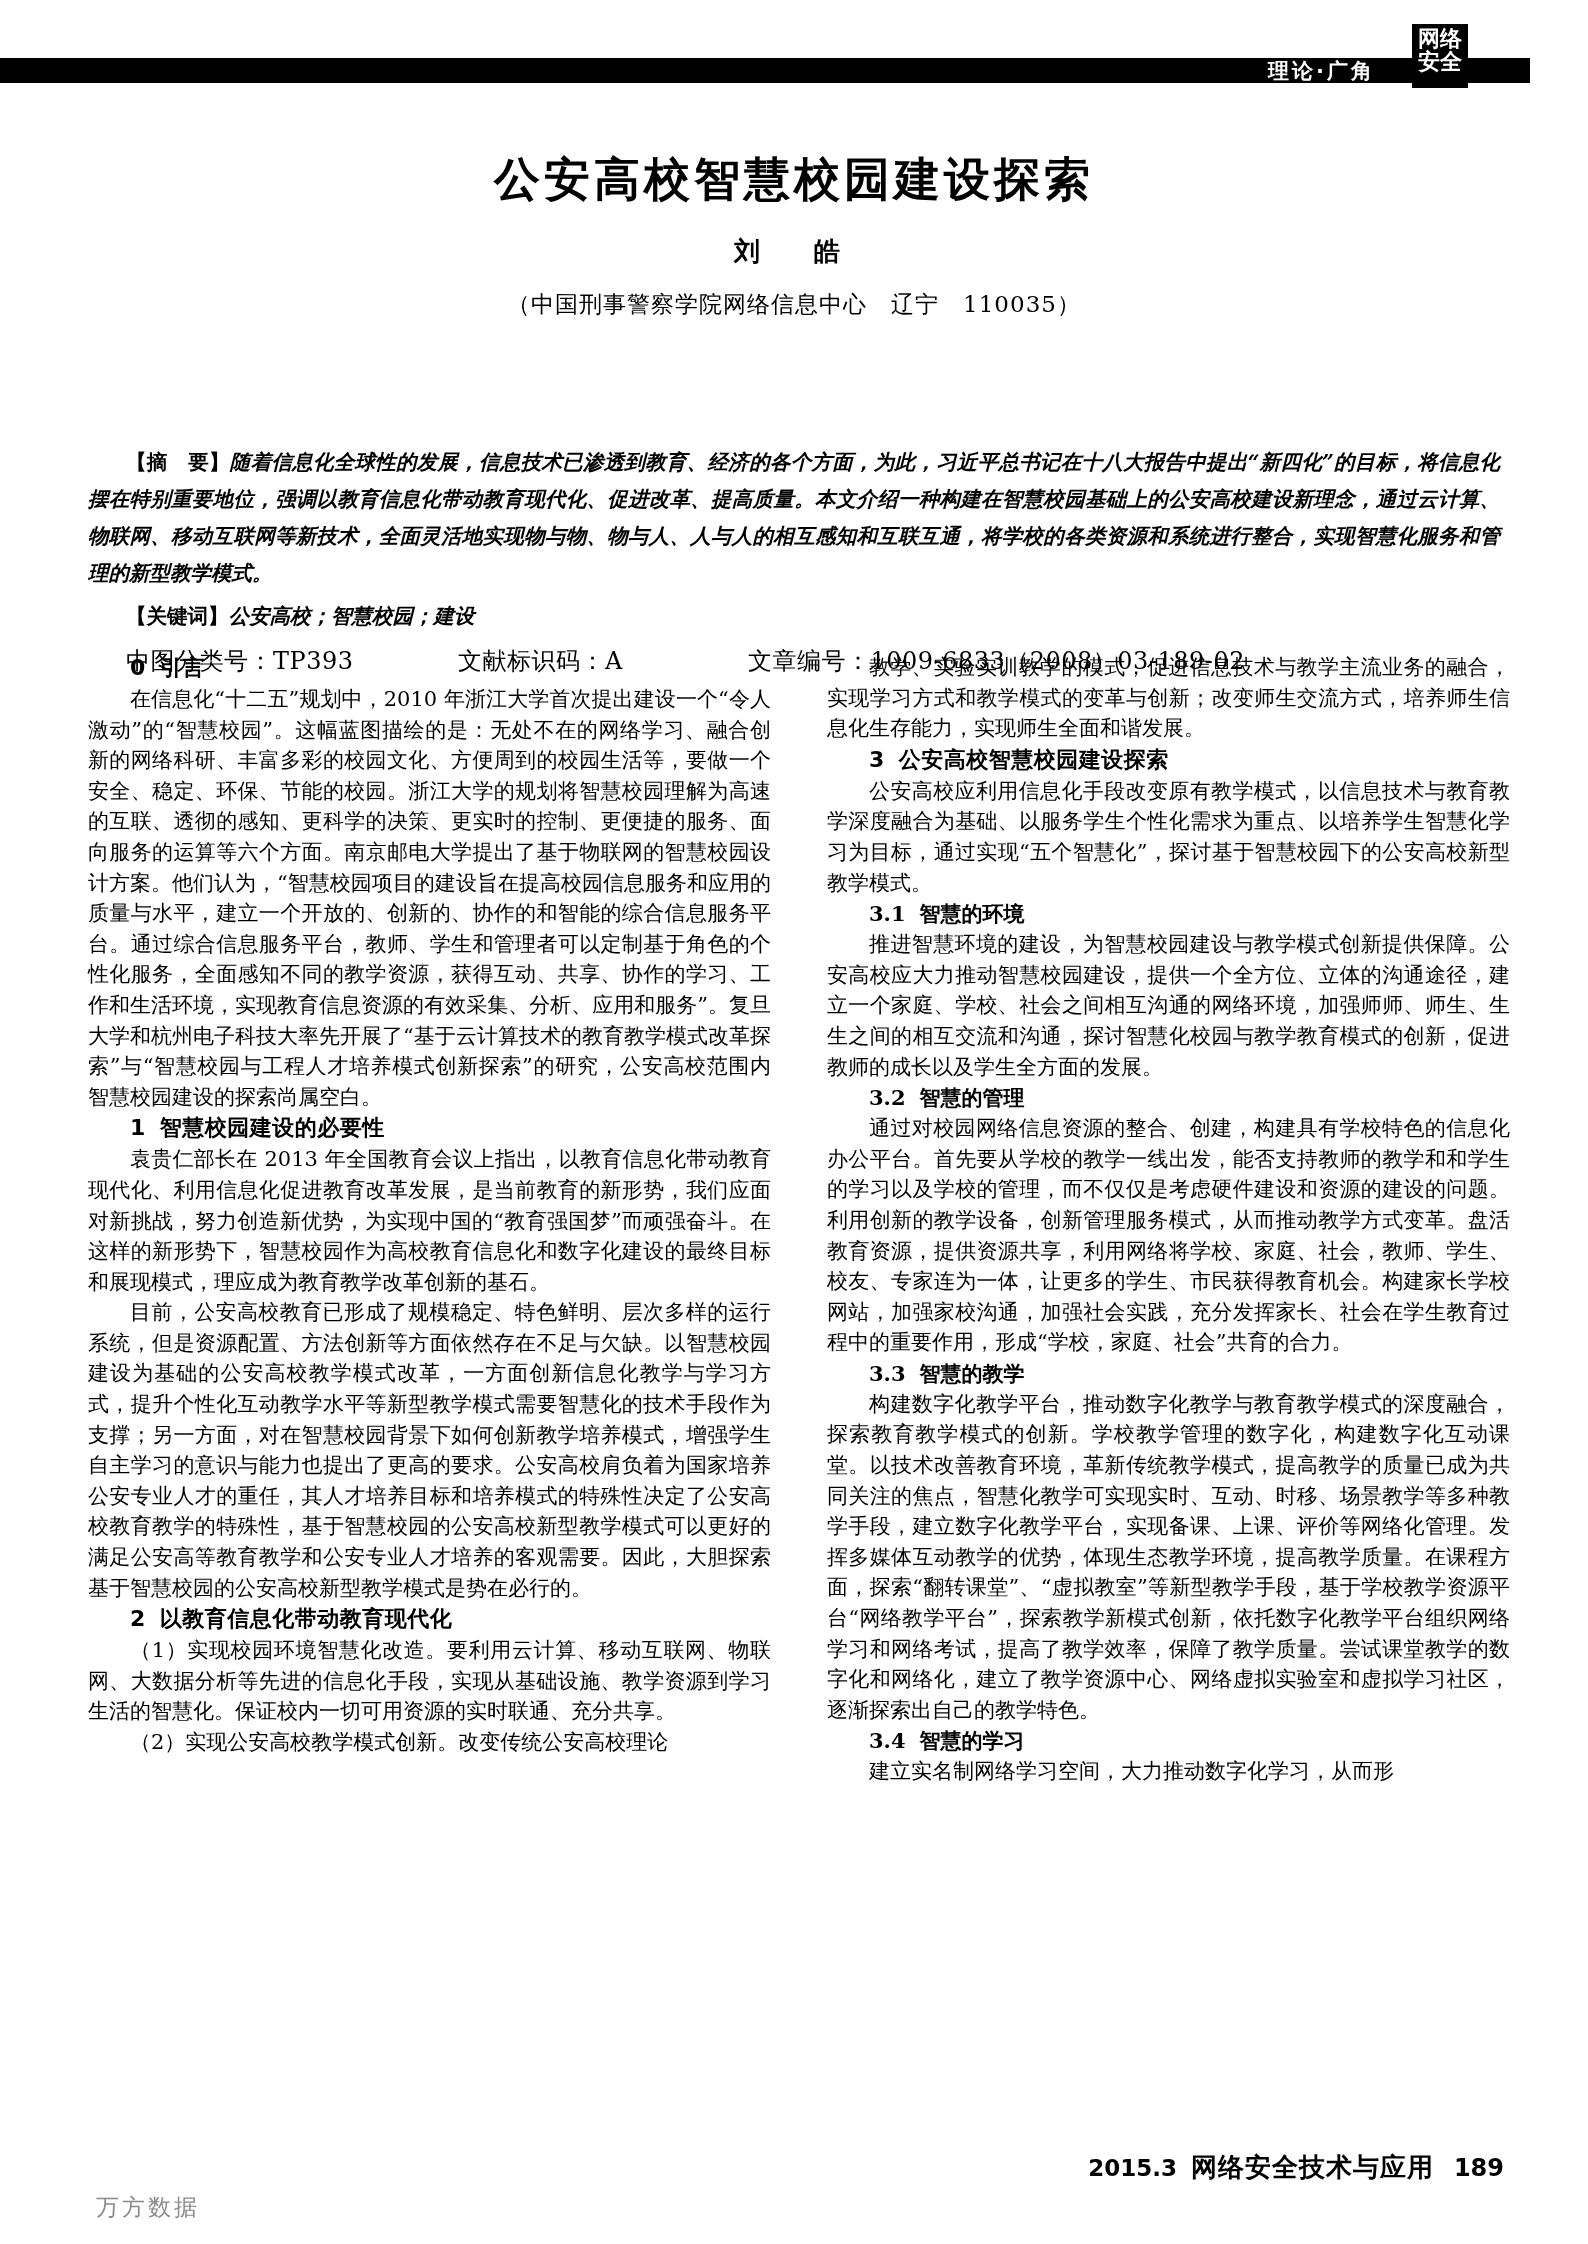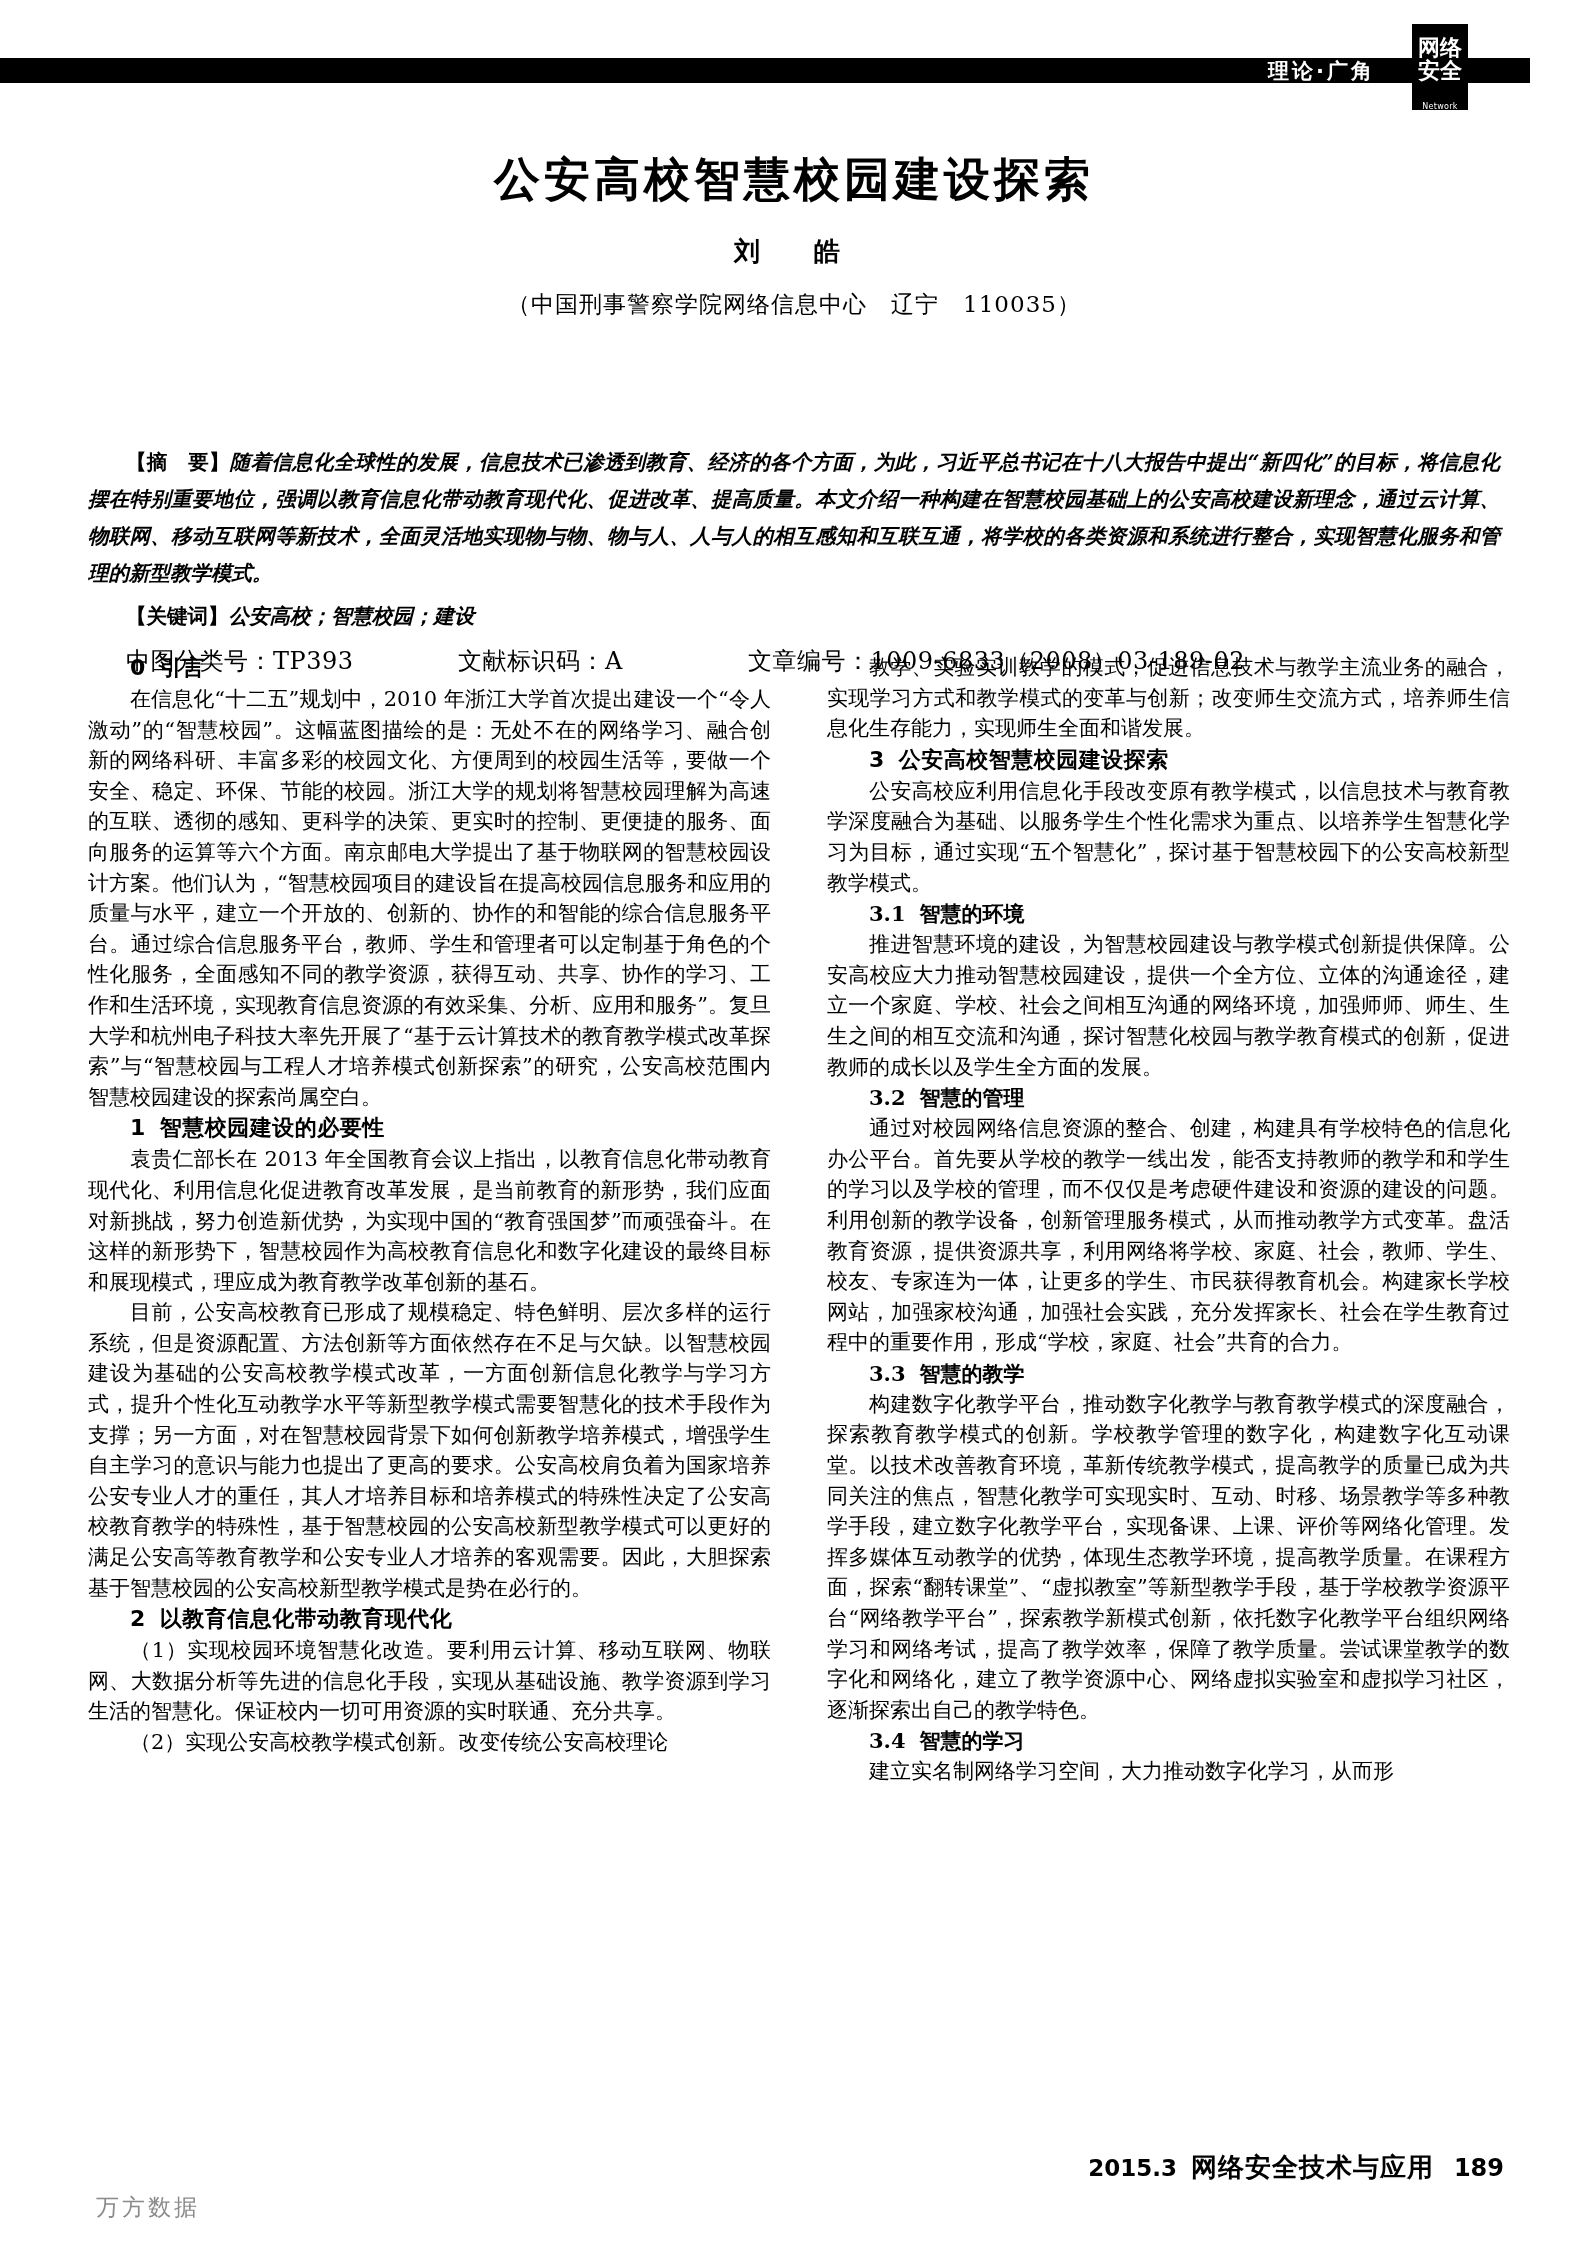--- a/index.html
+++ b/index.html
@@ -47,28 +47,28 @@
     font-weight: bold;
     font-size: 21px;
     letter-spacing: 3px;
     white-space: nowrap;
   }
   .journal-logo {
     position: absolute;
     left: 1412px;
     top: 24px;
     width: 56px;
-    height: 86px;
+    height: 64px;
     background: #000;
     color: #fff;
     display: flex;
     flex-direction: column;
     align-items: center;
     justify-content: flex-start;
-    padding-top: 12px;
+    padding-top: 3px;
     box-sizing: border-box;
     overflow: hidden;
   }
   .journal-logo .cn {
     font-size: 22px;
     font-weight: bold;
     line-height: 23px;
     letter-spacing: 0px;
     text-align: center;
     width: 50px;

